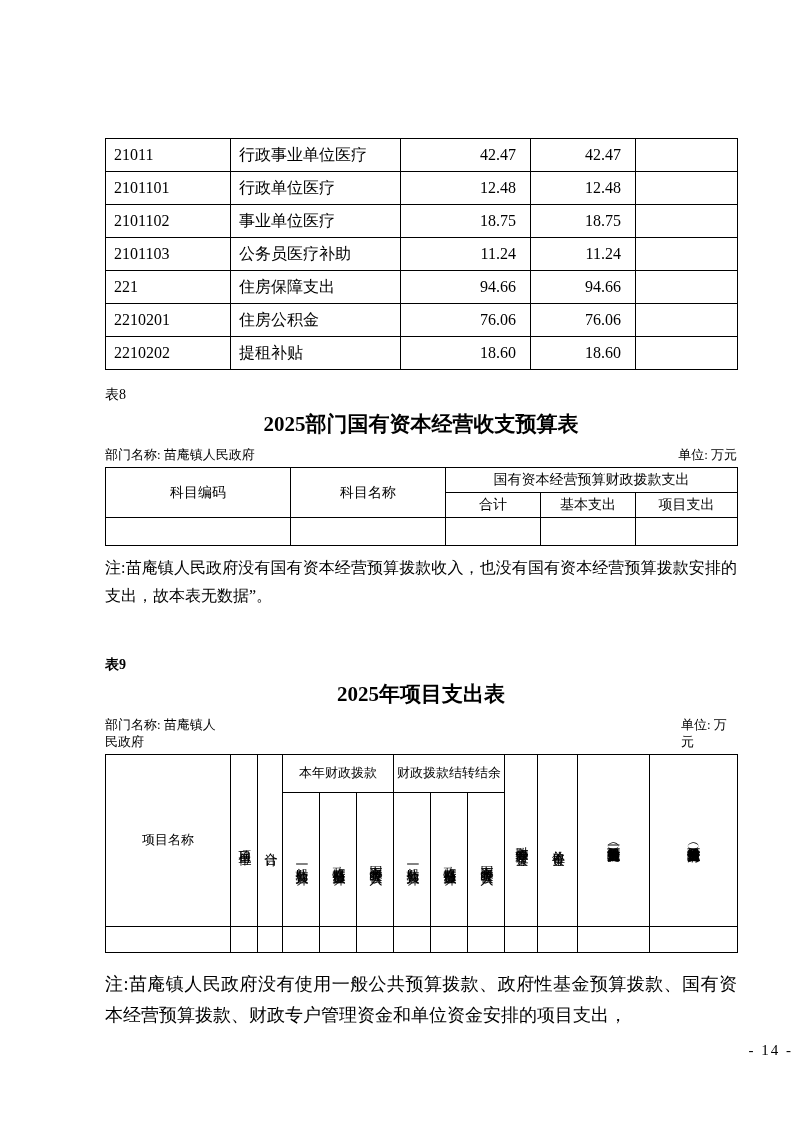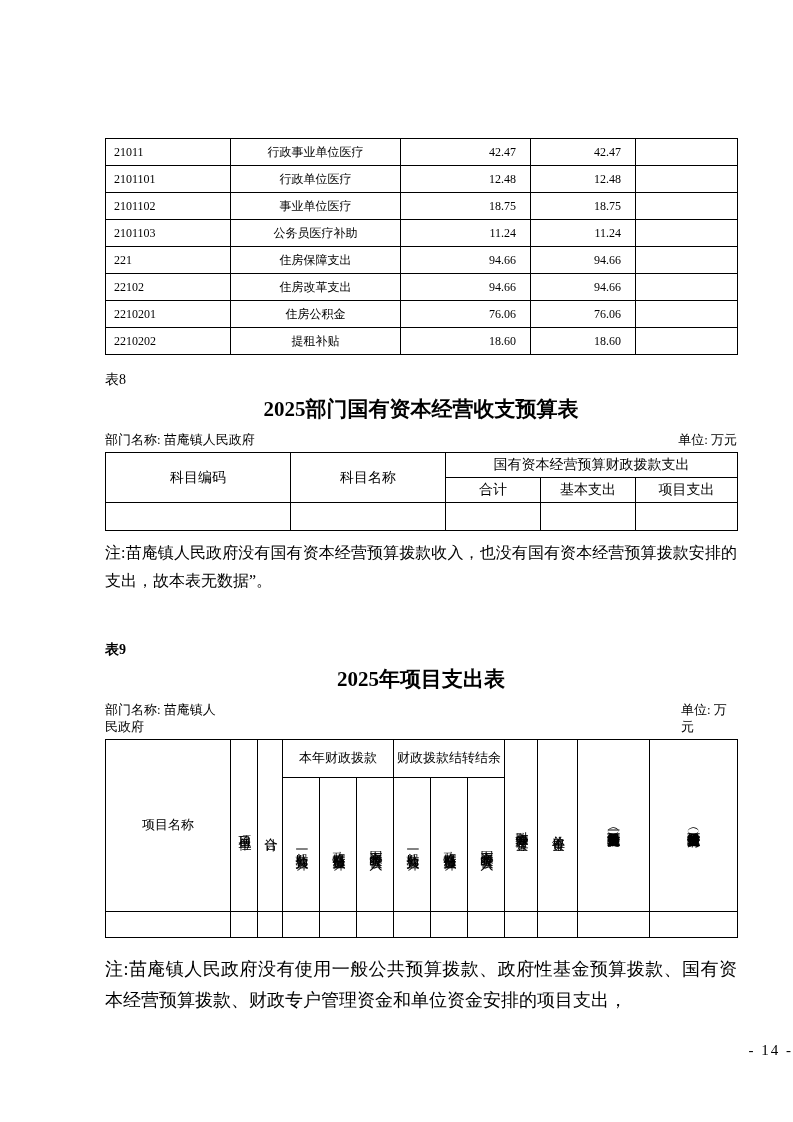--- a/index.html
+++ b/index.html
@@ -13,23 +13,23 @@
     position:relative;
     width:793px; height:1122px;
     padding:138px 56px 0 105px;
     overflow:hidden;
     background:#fff;
   }
   table { border-collapse:collapse; table-layout:fixed; width:632px; }
   td, th { border:1px solid #000; font-weight:normal; vertical-align:middle; overflow:hidden; }
 
   
-  .top-tbl td { height:27px; font-size:12px; padding:0 8px; }
+  .top-tbl td { height:33px; font-size:16px; padding:0 8px; }
   .top-tbl .code { text-align:left; }
-  .top-tbl .name { text-align:center; }
+  .top-tbl .name { text-align:left; }
   .top-tbl .num  { text-align:right; padding-right:14px;margin-left:43px; }
 
   
   .sec-label { font-size:14px; margin-top:16px; }
   .doc-title { width:632px; text-align:center; font-size:21px; font-weight:bold; margin-top:6px; }
   .meta-row { width:632px; display:flex; justify-content:space-between; align-items:flex-start;
               font-size:13px; margin-top:9px; line-height:1.25; }
   .meta-dept8 { width:165px; }
   .meta-unit8 { text-align:right; }
   .meta-dept9 { width:118px; }
@@ -109,27 +109,20 @@
       <tr>
         <td class="code">2101103</td>
         <td class="name">公务员医疗补助</td>
         <td class="num">11.24</td>
         <td class="num">11.24</td>
         <td class="num"></td>
       </tr>
       <tr>
         <td class="code">221</td>
         <td class="name">住房保障支出</td>
-        <td class="num">94.66</td>
-        <td class="num">94.66</td>
-        <td class="num"></td>
-      </tr>
-      <tr>
-        <td class="code">22102</td>
-        <td class="name">住房改革支出</td>
         <td class="num">94.66</td>
         <td class="num">94.66</td>
         <td class="num"></td>
       </tr>
       <tr>
         <td class="code">2210201</td>
         <td class="name">住房公积金</td>
         <td class="num">76.06</td>
         <td class="num">76.06</td>
         <td class="num"></td>

